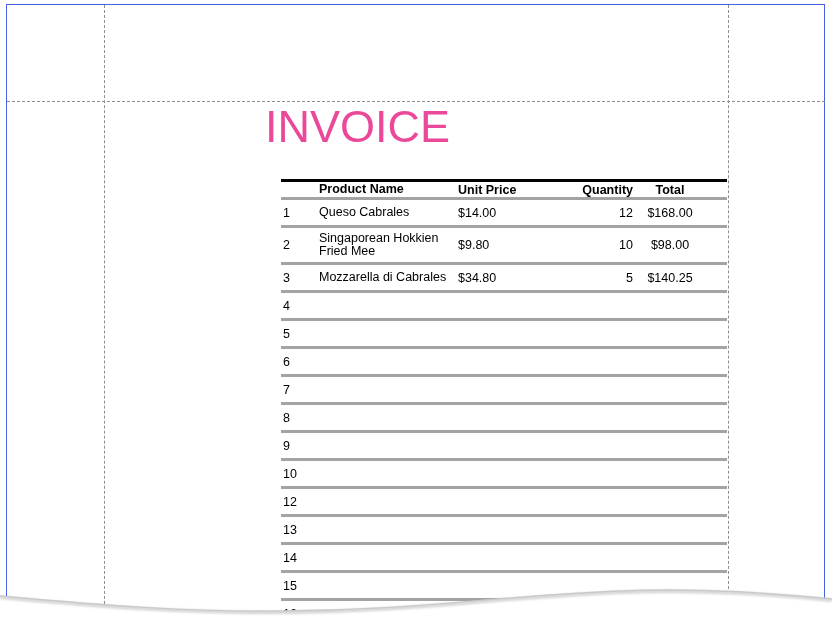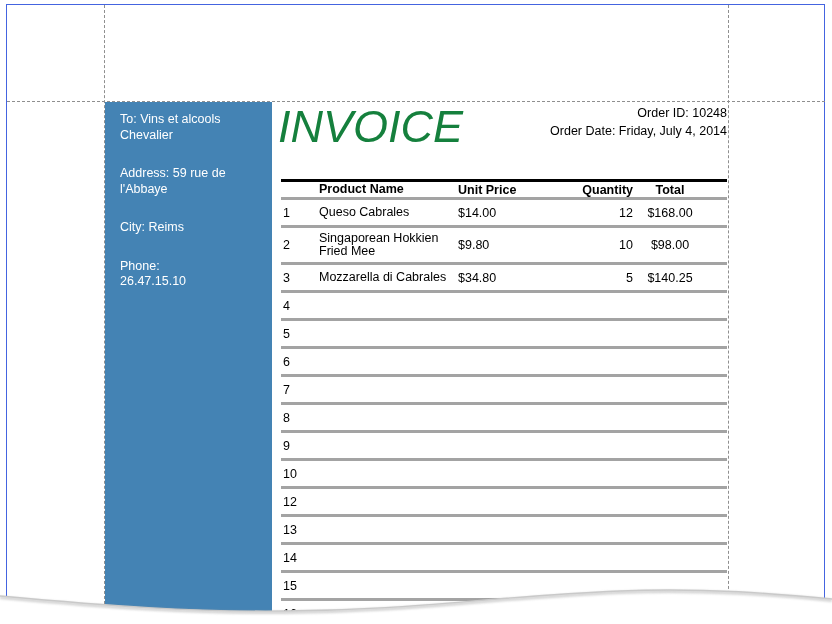--- a/index.html
+++ b/index.html
@@ -46,26 +46,25 @@
     line-height: 15.5px;
     padding: 10px 14px 0 15px;
     box-sizing: border-box;
   }
   .sidebar p {
     margin: 0 0 23px 0;
     white-space: pre-line;
   }
   .invoice-title {
     position: absolute;
-    left: 278px; top: 104px;
+    left: 265px; top: 104px;
     font-size: 45px;
     line-height: 45px;
-    color: #15803d;
+    color: #ec4899;
     white-space: nowrap;
-    font-style: italic;
   }
   .order-info {
     position: absolute;
     top: 104px; left: 450px; width: 277px;
     text-align: right;
     font-size: 12.5px;
     line-height: 18px;
     color: #000000;
     white-space: nowrap;
   }
@@ -104,36 +103,23 @@
 <body>
 
 <div class="canvas">
 
   <div class="page-frame"></div>
 
   <div class="guide-v" style="left:104px"></div>
   <div class="guide-v" style="left:728px"></div>
   <div class="guide-h" style="top:101px"></div>
 
-  <div class="sidebar">
-    <p>To: Vins et alcools
-Chevalier</p>
-    <p>Address: 59 rue de
-l'Abbaye</p>
-    <p>City: Reims</p>
-    <p>Phone:
-26.47.15.10</p>
-  </div>
 
   <div class="invoice-title">INVOICE</div>
 
-  <div class="order-info">
-    <div><span>Order ID:</span> <span>10248</span></div>
-    <div><span>Order Date:</span> <span>Friday, July 4, 2014</span></div>
-  </div>
 
   <div class="inv-table">
       <div class="t-row t-header">
         <div class="c-num"></div>
         <div class="c-product">Product Name</div>
         <div class="c-unit">Unit Price</div>
         <div class="c-qty">Quantity</div>
         <div class="c-total">Total</div>
       </div>
       <div class="t-row">

